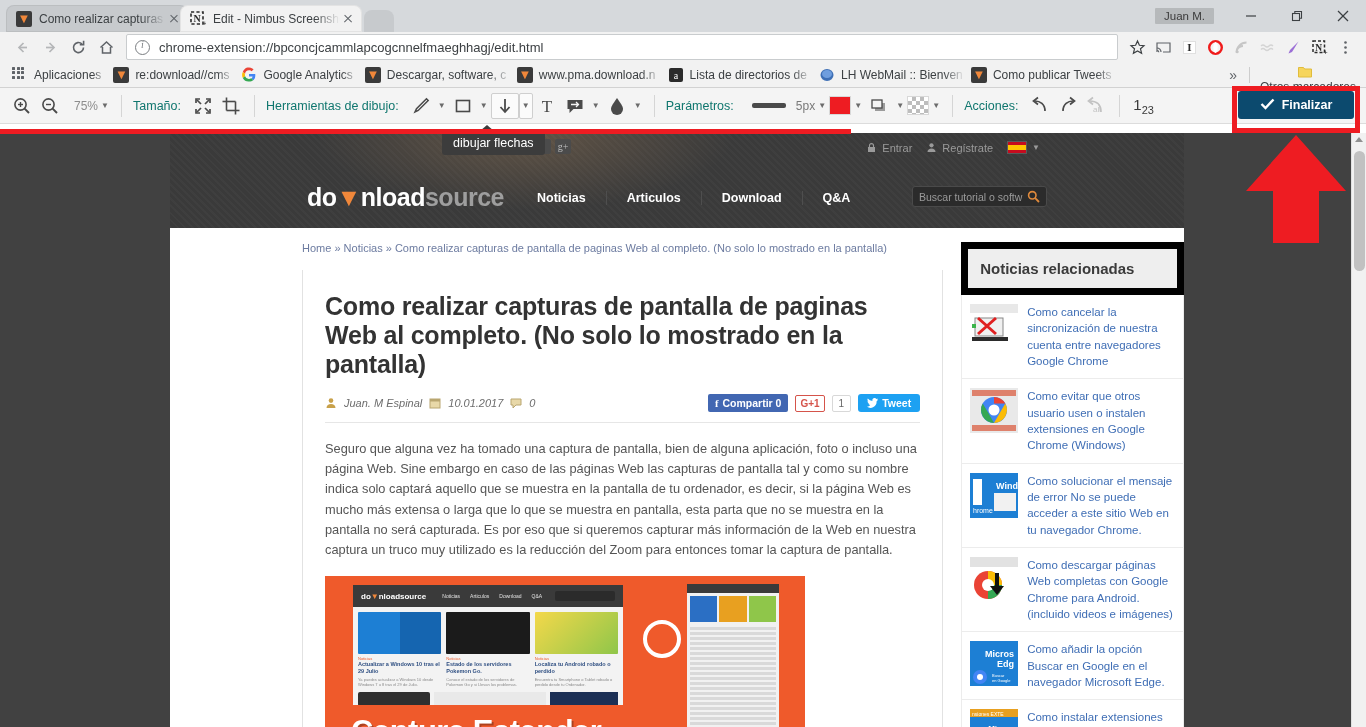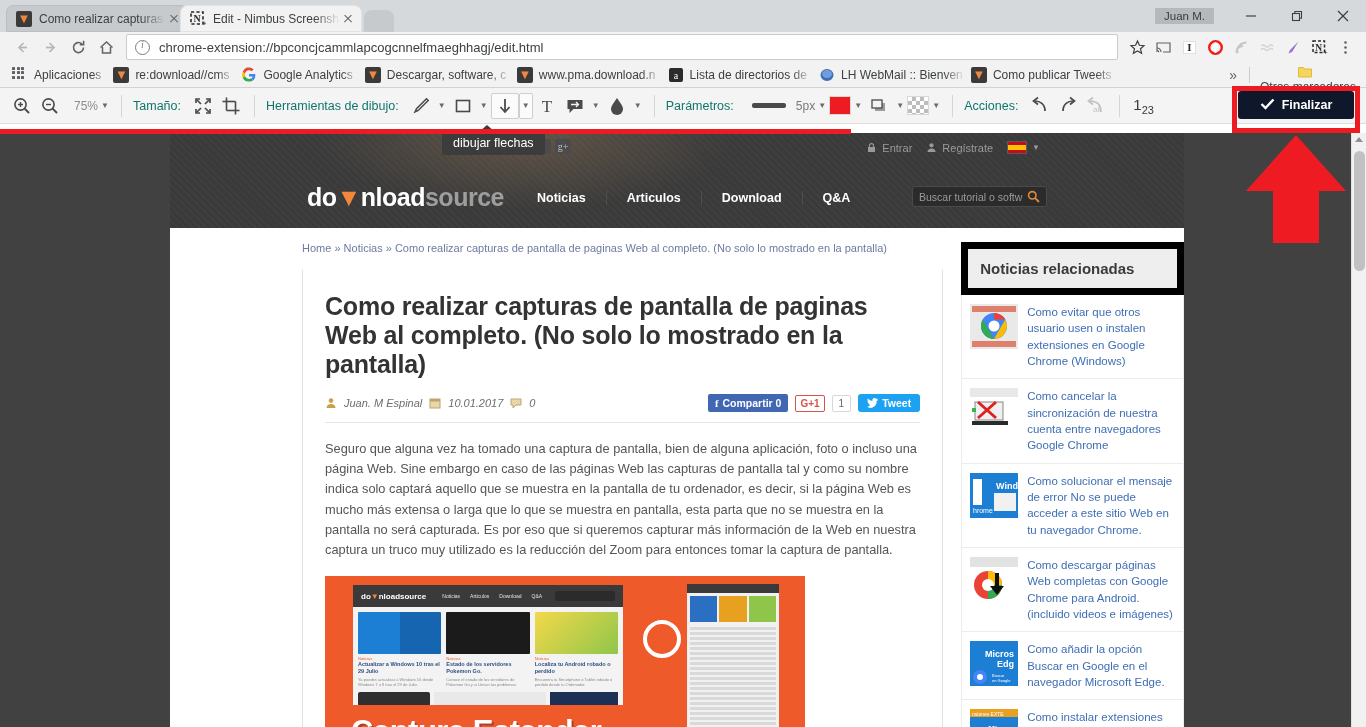--- a/index.html
+++ b/index.html
@@ -70,21 +70,21 @@
   .lineprev { width:34px; height:5px; background:#4a4a4a; border-radius:2px; margin:0 10px; }
   .pxsel { color:#7a7a7a; font-size:12px; }
   .swatch { width:22px; height:19px; background:#ee1c22; border:1px solid #d8d8d8; }
   .checker { width:22px; height:19px; border:1px solid #d8d8d8;
        background-image:linear-gradient(45deg,#bdbdbd 25%,transparent 25%,transparent 75%,#bdbdbd 75%),
                         linear-gradient(45deg,#bdbdbd 25%,transparent 25%,transparent 75%,#bdbdbd 75%);
        background-size:8px 8px; background-position:0 0,4px 4px; background-color:#fff; }
   .numtool { font-weight:normal; font-size:15px; color:#3a3a3a; margin:8px 4px; }
   .numtool sub { font-size:11px; }
   .finish-wrap { position:absolute; right:12px; top:3px; }
-  .finish { background:#0f172a; color:#fff; font-size:12.5px; font-weight:bold; height:28px; width:116px;
+  .finish { background:#0c4a6e; color:#fff; font-size:12.5px; font-weight:bold; height:28px; width:116px;
             border-radius:3px; display:flex; align-items:center; justify-content:center; gap:7px; }
 
   
   .red-line { position:absolute; left:0; top:129px; width:851px; height:5px; background:#ee1c22; z-index:60; }
   .red-box  { position:absolute; left:1232px; top:86px; width:128px; height:47px; border:5px solid #ee1c22; z-index:60; }
   .red-arrow{ position:absolute; left:1241px; top:133px; width:110px; height:110px; z-index:60; }
   .tooltip  { position:absolute; left:442px; top:131px; background:#3c3c3c; color:#fff; font-size:12.5px;
               padding:5px 11px; border-radius:3px; z-index:55; }
   .tooltip:before{content:"";position:absolute;left:38px;top:-6px;border-left:7px solid transparent;border-right:7px solid transparent;border-bottom:6px solid #3c3c3c;}
 
@@ -716,42 +716,42 @@
               </div>
             </div>
           </div>
         </div>
 
         <div class="sidebar">
           <div class="sb-head">Noticias relacionadas</div>
 
           <div class="sb-item">
             <div class="thumb"><svg width="48" height="45" viewBox="0 0 48 45">
+                  <rect width="48" height="45" fill="#fff"></rect>
+                  <rect y="0" width="48" height="9" fill="#e8e8e8"></rect>
+                  <rect x="5" y="14" width="28" height="18" fill="#f0f0f0" stroke="#888"></rect>
+                  <rect x="2" y="33" width="36" height="4" fill="#2b2b2b"></rect>
+                  <path d="M8 14 L26 30 M26 14 L8 30" stroke="#e02020" stroke-width="3" fill="none"></path>
+                  <rect x="2" y="20" width="4" height="4" fill="#3cb44b"></rect>
+                </svg></div>
+            <div class="t">Como cancelar la sincronización de nuestra cuenta entre navegadores Google Chrome</div>
+          </div>
+
+          <div class="sb-item">
+            <div class="thumb"><svg width="48" height="45" viewBox="0 0 48 45">
                   <rect width="48" height="45" fill="#e9e9e9"></rect>
                   <circle cx="24" cy="22" r="13" fill="#4285F4"></circle>
                   <path d="M24 9a13 13 0 0 1 11.3 6.6H24z" fill="#EA4335"></path>
                   <path d="M35.3 15.6A13 13 0 0 1 24 35l5.6-9.7z" fill="#FBBC05"></path>
                   <path d="M24 35A13 13 0 0 1 12.7 15.6L18.4 25z" fill="#34A853"></path>
                   <circle cx="24" cy="22" r="5.5" fill="#fff"></circle>
                   <rect x="2" y="2" width="44" height="6" fill="#d94a2a" opacity=".65"></rect>
                   <rect x="2" y="37" width="44" height="6" fill="#d94a2a" opacity=".65"></rect>
                 </svg></div>
             <div class="t">Como evitar que otros usuario usen o instalen extensiones en Google Chrome (Windows)</div>
-          </div>
-
-          <div class="sb-item">
-            <div class="thumb"><svg width="48" height="45" viewBox="0 0 48 45">
-                  <rect width="48" height="45" fill="#fff"></rect>
-                  <rect y="0" width="48" height="9" fill="#e8e8e8"></rect>
-                  <rect x="5" y="14" width="28" height="18" fill="#f0f0f0" stroke="#888"></rect>
-                  <rect x="2" y="33" width="36" height="4" fill="#2b2b2b"></rect>
-                  <path d="M8 14 L26 30 M26 14 L8 30" stroke="#e02020" stroke-width="3" fill="none"></path>
-                  <rect x="2" y="20" width="4" height="4" fill="#3cb44b"></rect>
-                </svg></div>
-            <div class="t">Como cancelar la sincronización de nuestra cuenta entre navegadores Google Chrome</div>
           </div>
 
           <div class="sb-item">
             <div class="thumb"><svg width="48" height="45" viewBox="0 0 48 45">
                   <rect width="48" height="45" fill="#1d7fd4"></rect>
                   <rect x="3" y="6" width="9" height="26" fill="#fff"></rect>
                   <text x="26" y="16" font-size="9" fill="#fff" font-family="Liberation Sans, sans-serif" font-weight="bold">Windo</text>
                   <rect x="24" y="20" width="22" height="18" fill="#f1f1f1"></rect>
                   <text x="3" y="40" font-size="7" fill="#fff" font-family="Liberation Sans, sans-serif">hrome</text>
                 </svg></div>

